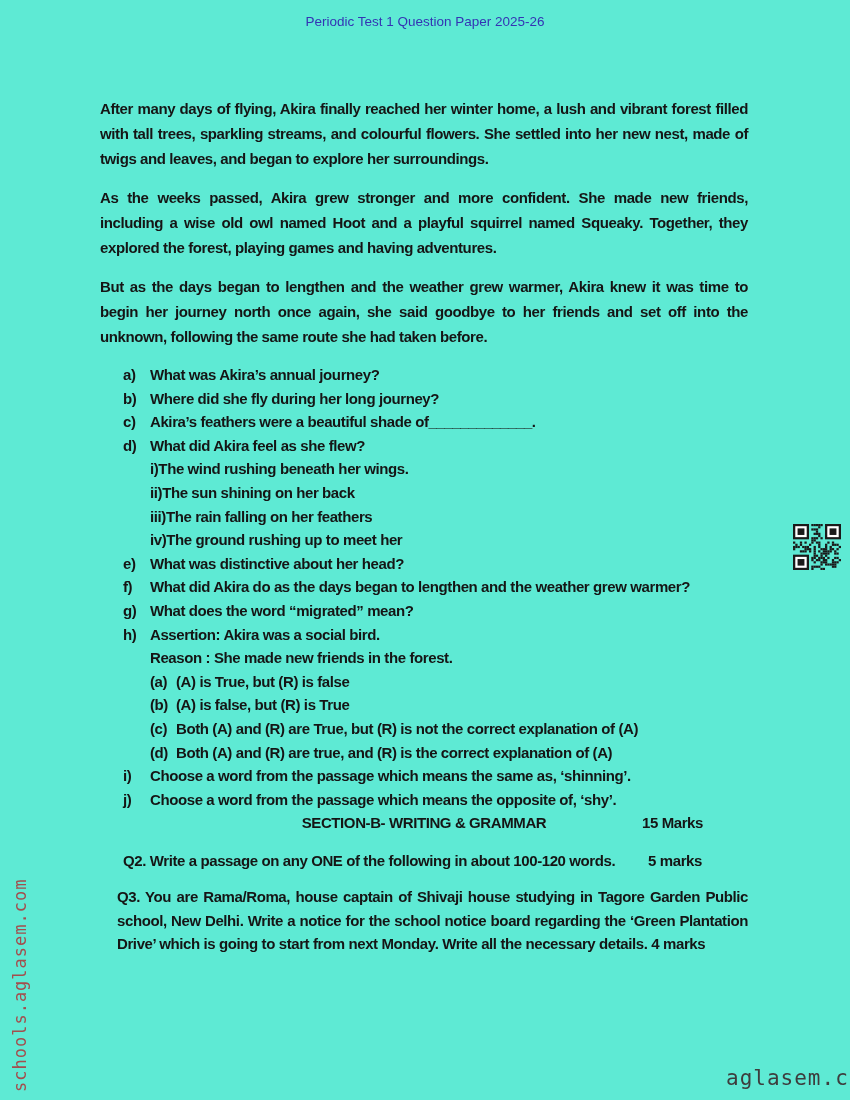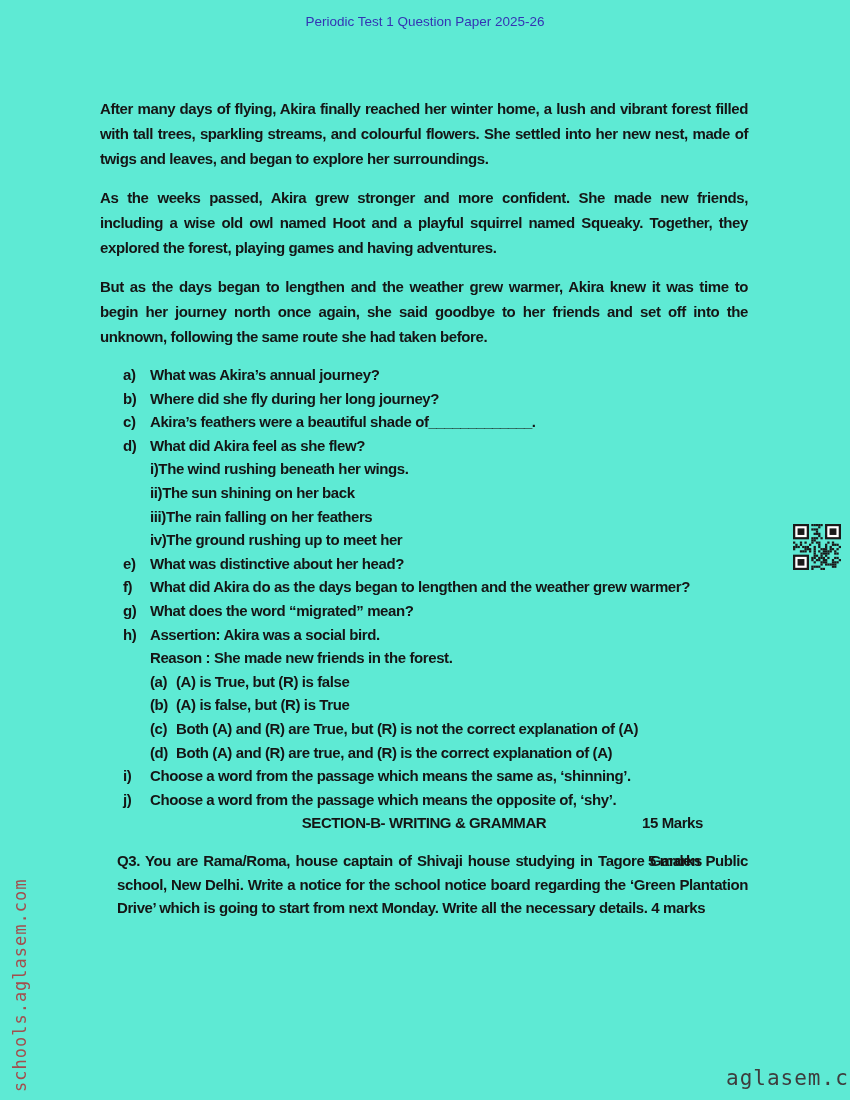--- a/index.html
+++ b/index.html
@@ -140,20 +140,21 @@
           <span class="q-t">Choose a word from the passage which means the opposite of, ‘shy’.</span>
         </div>
       </div>
 
     <div class="section-line">
       <span>SECTION-B- WRITING &amp; GRAMMAR</span>
       <span class="section-marks">15 Marks</span>
     </div>
 
     <div class="q2-line">
+      <span>Q2. Write a passage on any ONE of the following in about 100-120 words.</span>
       <span class="q2-marks">5 marks</span>
     </div>
 
 
     <p class="q3">Q3. You are Rama/Roma, house captain of Shivaji house studying in Tagore Garden Public school, New Delhi. Write a notice for the school notice board regarding the ‘Green Plantation Drive’ which is going to start from next Monday. Write all the necessary details. 4 marks</p>
 
   </main>
 
   <div class="qr-box">
     <svg id="qr" viewBox="0 0 21 21" preserveAspectRatio="none">

